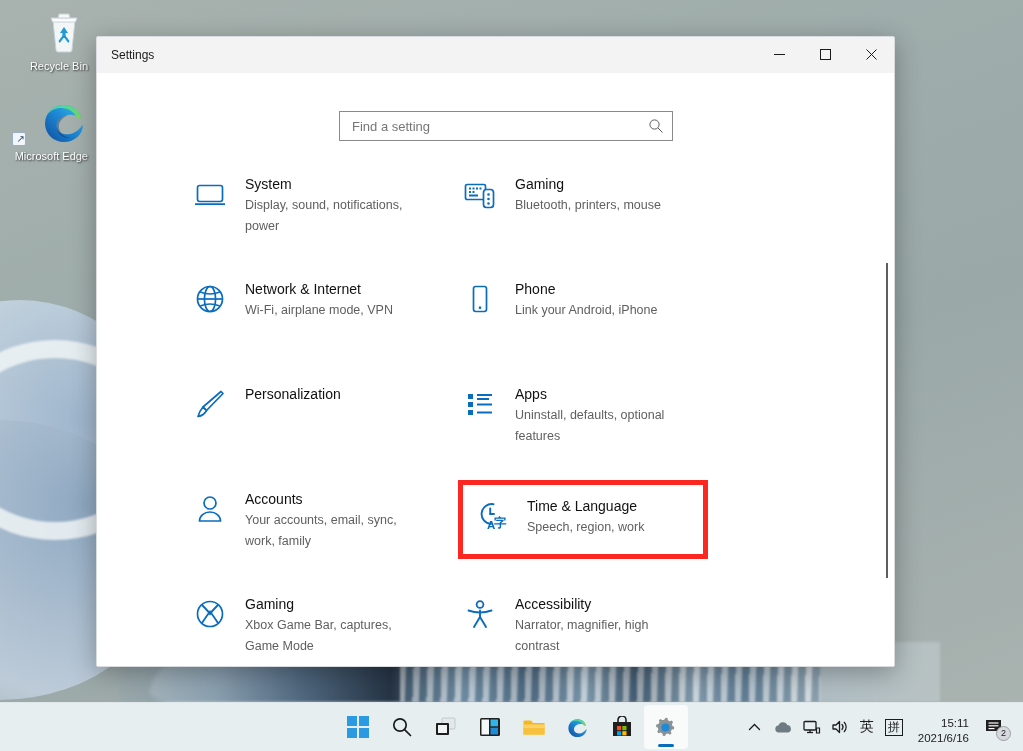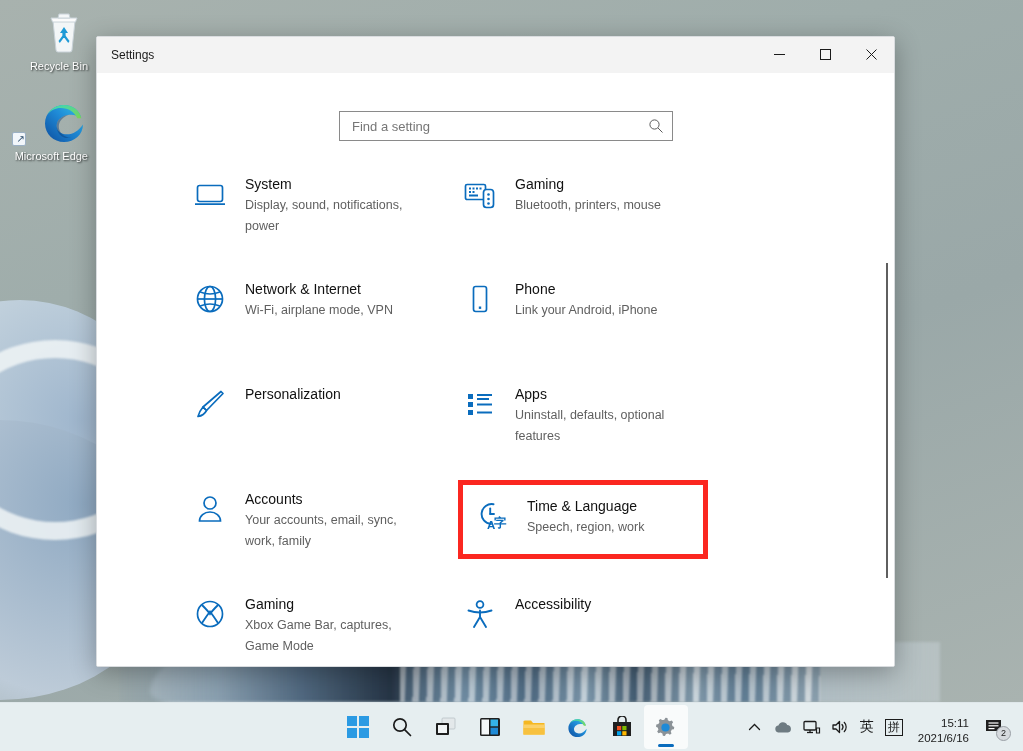--- a/index.html
+++ b/index.html
@@ -422,20 +422,21 @@
         <span class="tile-icon">
           <svg width="34" height="34" viewBox="0 0 34 34">
             <circle cx="17" cy="7.5" r="3.4" fill="none" stroke="#0a6cbd" stroke-width="1.8"></circle>
             <path d="M5.5 13.5 Q17 17.5 28.5 13.5" fill="none" stroke="#0a6cbd" stroke-width="1.9" stroke-linecap="round"></path>
             <path d="M17 13.5 L17 20 L11 30" fill="none" stroke="#0a6cbd" stroke-width="1.9" stroke-linecap="round"></path>
             <path d="M17 20 L23 30" fill="none" stroke="#0a6cbd" stroke-width="1.9" stroke-linecap="round"></path>
           </svg>
         </span>
         <span class="tile-text">
           <span class="tile-title">Accessibility</span>
+          <span class="tile-sub" style="display:block">Narrator, magnifier, high contrast</span>
         </span>
       </div>
 
     </div>
 
     <div id="scrollbar-track">
       <div id="scrollbar-thumb"></div>
     </div>
 
   </div>

